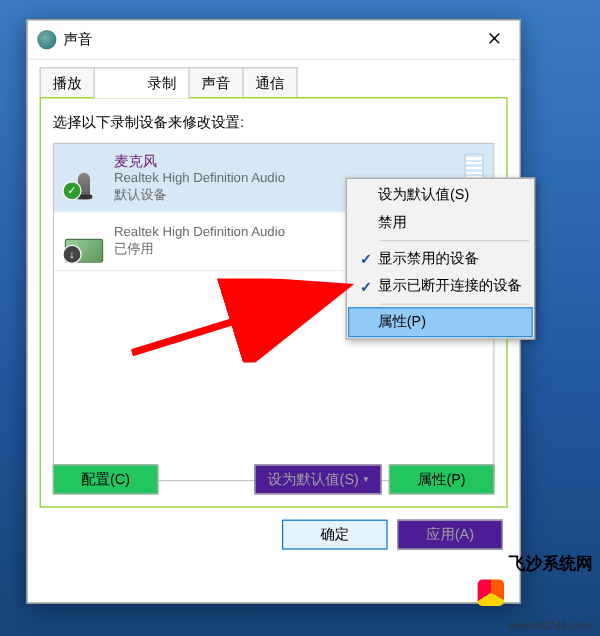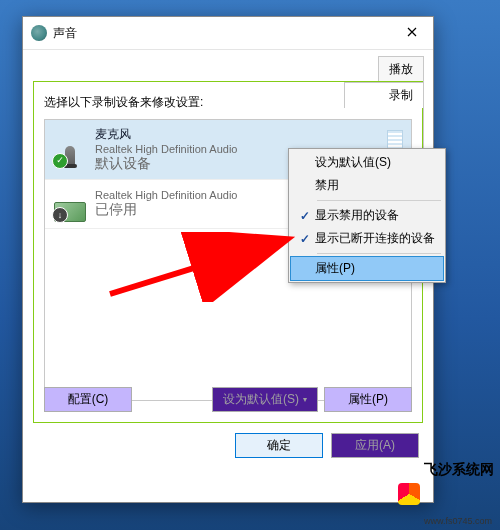--- a/index.html
+++ b/index.html
@@ -53,21 +53,20 @@
     justify-content: center;
     cursor: pointer;
   }
   .close-btn svg { width: 10px; height: 10px; }
   .tabs {
     display: flex;
     align-items: flex-end;
     padding: 6px 10px 0 10px;
     height: 26px;
     position: relative;
-    flex-direction: column;
   }
   .tab {
     padding: 4px 10px 4px 10px;
     border: 1px solid #c8c8c8;
     border-bottom: none;
     background: #f7f7f7;
     margin-right: -1px;
     cursor: pointer;
     font-size: 12px;
   }
@@ -159,41 +158,41 @@
     line-height: 9px;
   }
   .sound-card {
     width: 30px; height: 18px;
     background: linear-gradient(135deg,#9ecb9e,#5a9a5a);
     border: 1px solid #477a47;
     border-radius: 2px;
     position: relative;
   }
   .dev-info { flex: 1; }
-  .dev-name { font-size: 12px; color: #0f172a; }
+  .dev-name { font-size: 12px; color: #701a75; }
   .dev-driver { font-size: 11px; color: #6a6a6a; }
-  .dev-status { font-size: 14px; color: #6a6a6a; font-family: Liberation Mono, monospace; }
+  .dev-status { font-size: 11px; color: #6a6a6a; font-family: Liberation Mono, monospace; }
   .level-meter {
     width: 14px; height: 38px;
     border: 1px solid #b8d4e8;
     background: repeating-linear-gradient(180deg,#d6e8f5 0 2px,#ffffff 2px 4px);
     margin-left: 6px;
     flex-shrink:0;
   }
 
   .panel-buttons {
     position: absolute;
     left: 10px; right: 10px; bottom: 10px;
     display: flex;
     justify-content: space-between;
     align-items: center;
   }
   .btn {
     border: 1px solid #adadad;
-    background: #c4b5fd;
+    background: #22c55e;
     padding: 3px 10px;
     font-size: 12px;
     cursor: pointer;
     min-width: 66px;
     text-align: center;
   }
   .btn.disabled {
     color: #a0a0a0;
     background: #4c1d95;
     cursor: default;

